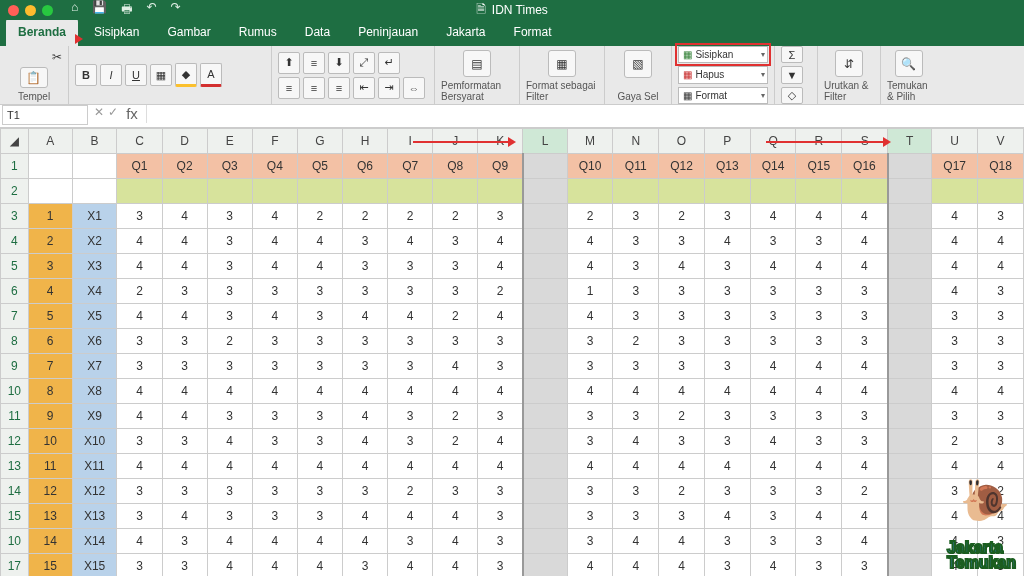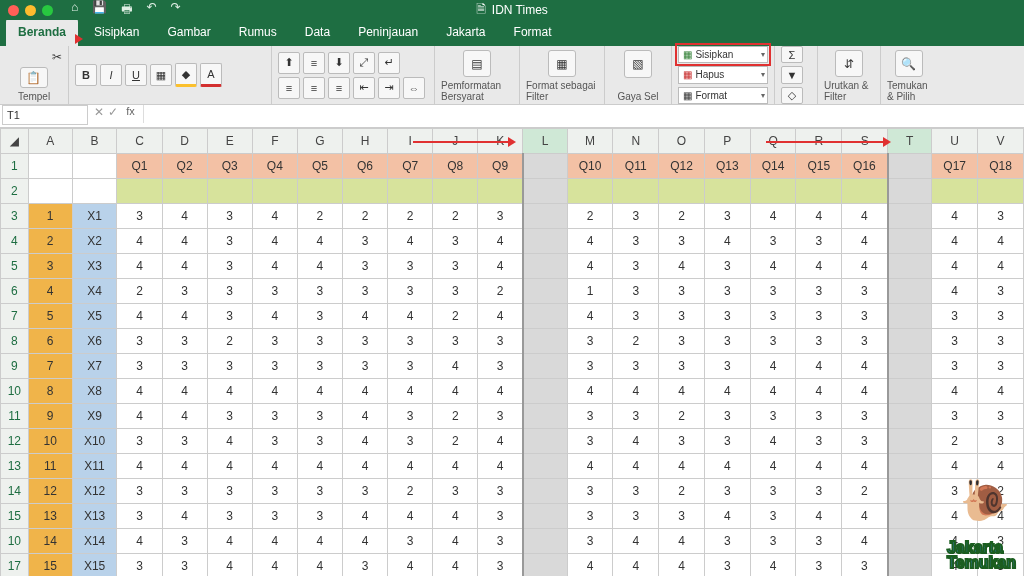--- a/index.html
+++ b/index.html
@@ -19,21 +19,21 @@
   .bigicon{width:26px;height:26px;border:1px solid #bbb;border-radius:3px;background:#f7f7f7;display:flex;align-items:center;justify-content:center}
   .row{display:flex;align-items:center;gap:3px}
   .sel{height:20px;border:1px solid #bbb;background:#fff;padding:0 14px 0 4px;display:flex;align-items:center;font-size:11px;position:relative}
   .sel::after{content:"▾";position:absolute;right:3px;font-size:9px;color:#666}
   .smbtn{width:20px;height:20px;border:1px solid #bbb;background:#f7f7f7;border-radius:2px;display:flex;align-items:center;justify-content:center;font-size:11px}
   .redbox{outline:2px solid #e03131;outline-offset:1px}
   .cellbtn{height:17px;border:1px solid #bbb;background:#fff;padding:0 10px 0 4px;font-size:10px;display:flex;align-items:center;gap:3px;position:relative}
   .cellbtn::after{content:"▾";position:absolute;right:2px;font-size:8px;color:#666}
   .formulabar{height:22px;background:#fff;border-bottom:1px solid #ccc;display:flex;align-items:flex-start}
   .namebox{width:80px;height:18px;border:1px solid #ccc;margin-left:2px;padding-left:4px;font-size:11px;display:flex;align-items:center}
-  .fx{margin:0 8px;color:#666;font-size:11px}
+  .fx{margin:0 8px;color:#666;font-size:15px}
   .grid{position:relative}
   table{border-collapse:collapse;table-layout:fixed}
   th,td{border:1px solid #ccc;text-align:center;font-weight:400;height:22px;overflow:hidden}
   .colhdr th{background:#eef1ee;font-size:12px;color:#444;height:22px}
   .colhdr th.selcol{background:#cfe8d6}
   .rownum{background:#eef1ee;font-size:12px;color:#1e6e42;width:26px}
   .colA{background:#f0b44a;font-weight:400}
   .colB{background:#b9d2ea}
   .qhdr{background:#f3c1a5}
   .band{background:#d7e39c}

